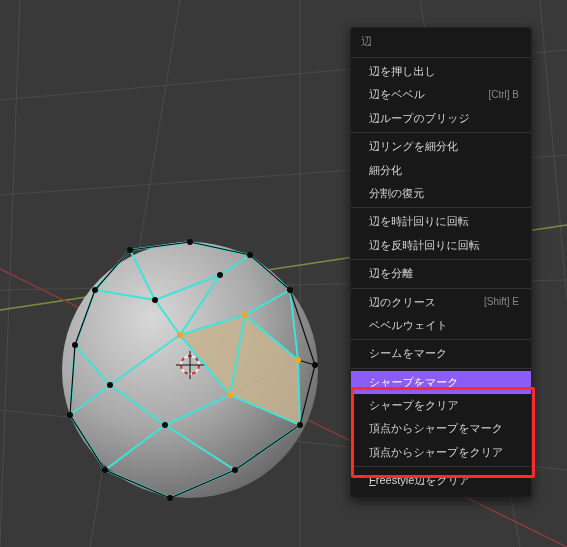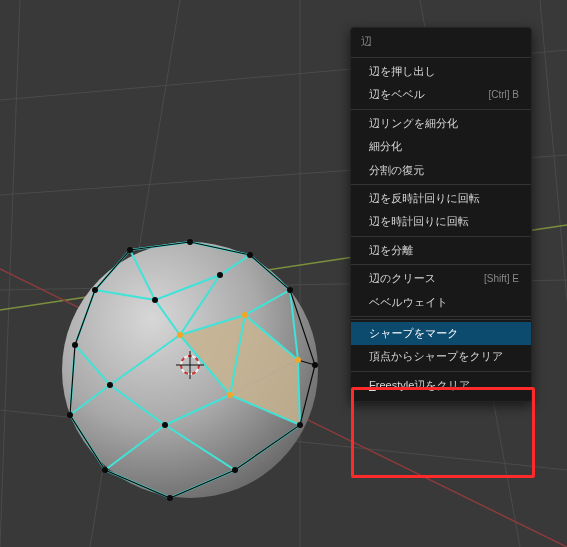--- a/index.html
+++ b/index.html
@@ -46,21 +46,21 @@
   }
   .menu .item {
     display: flex;
     justify-content: space-between;
     align-items: center;
     padding: 4px 12px 4px 18px;
     cursor: default;
     line-height: 1.4;
   }
   .menu .item.highlight {
-    background: #0c4a6e;
+    background: #8b5cf6;
     color: #fff;
     align-items: flex-end;
   }
   .menu .shortcut {
     color: #888;
     font-size: 10px;
   }
   .menu .underline { text-decoration: underline; }
   .group-box {
     position: absolute;
@@ -170,55 +170,67 @@
     <div class="title">辺</div>
     <div class="sep"></div>
     <div id="menu-body">
         <div class="item">
           <span>辺を押し出し</span>
         </div>
         <div class="item">
           <span>辺をベベル</span>
           <span class="shortcut">[Ctrl] B</span>
         </div>
+        <div class="item">
+          <span>辺ループのブリッジ</span>
+        </div>
         <div class="sep"></div>
         <div class="item">
           <span>辺リングを細分化</span>
         </div>
         <div class="item">
           <span>細分化</span>
         </div>
         <div class="item">
           <span>分割の復元</span>
         </div>
         <div class="sep"></div>
         <div class="item">
+          <span>辺を時計回りに回転</span>
+        </div>
+        <div class="item">
           <span>辺を反時計回りに回転</span>
-        </div>
-        <div class="item">
-          <span>辺を時計回りに回転</span>
         </div>
         <div class="sep"></div>
         <div class="item">
           <span>辺を分離</span>
         </div>
         <div class="sep"></div>
         <div class="item">
           <span>辺のクリース</span>
           <span class="shortcut">[Shift] E</span>
         </div>
         <div class="item">
           <span>ベベルウェイト</span>
         </div>
         <div class="sep"></div>
+        <div class="item">
+          <span>シームをマーク</span>
+        </div>
         <div class="sep"></div>
         <div class="item highlight">
           <span>シャープをマーク</span>
         </div>
         <div class="item">
+          <span>シャープをクリア</span>
+        </div>
+        <div class="item">
+          <span>頂点からシャープをマーク</span>
+        </div>
+        <div class="item">
           <span>頂点からシャープをクリア</span>
         </div>
         <div class="sep"></div>
         <div class="item">
           <span><span class="underline">F</span>reestyle辺をクリア</span>
         </div>
       </div>
   </div>
 
   <div class="group-box"></div>

